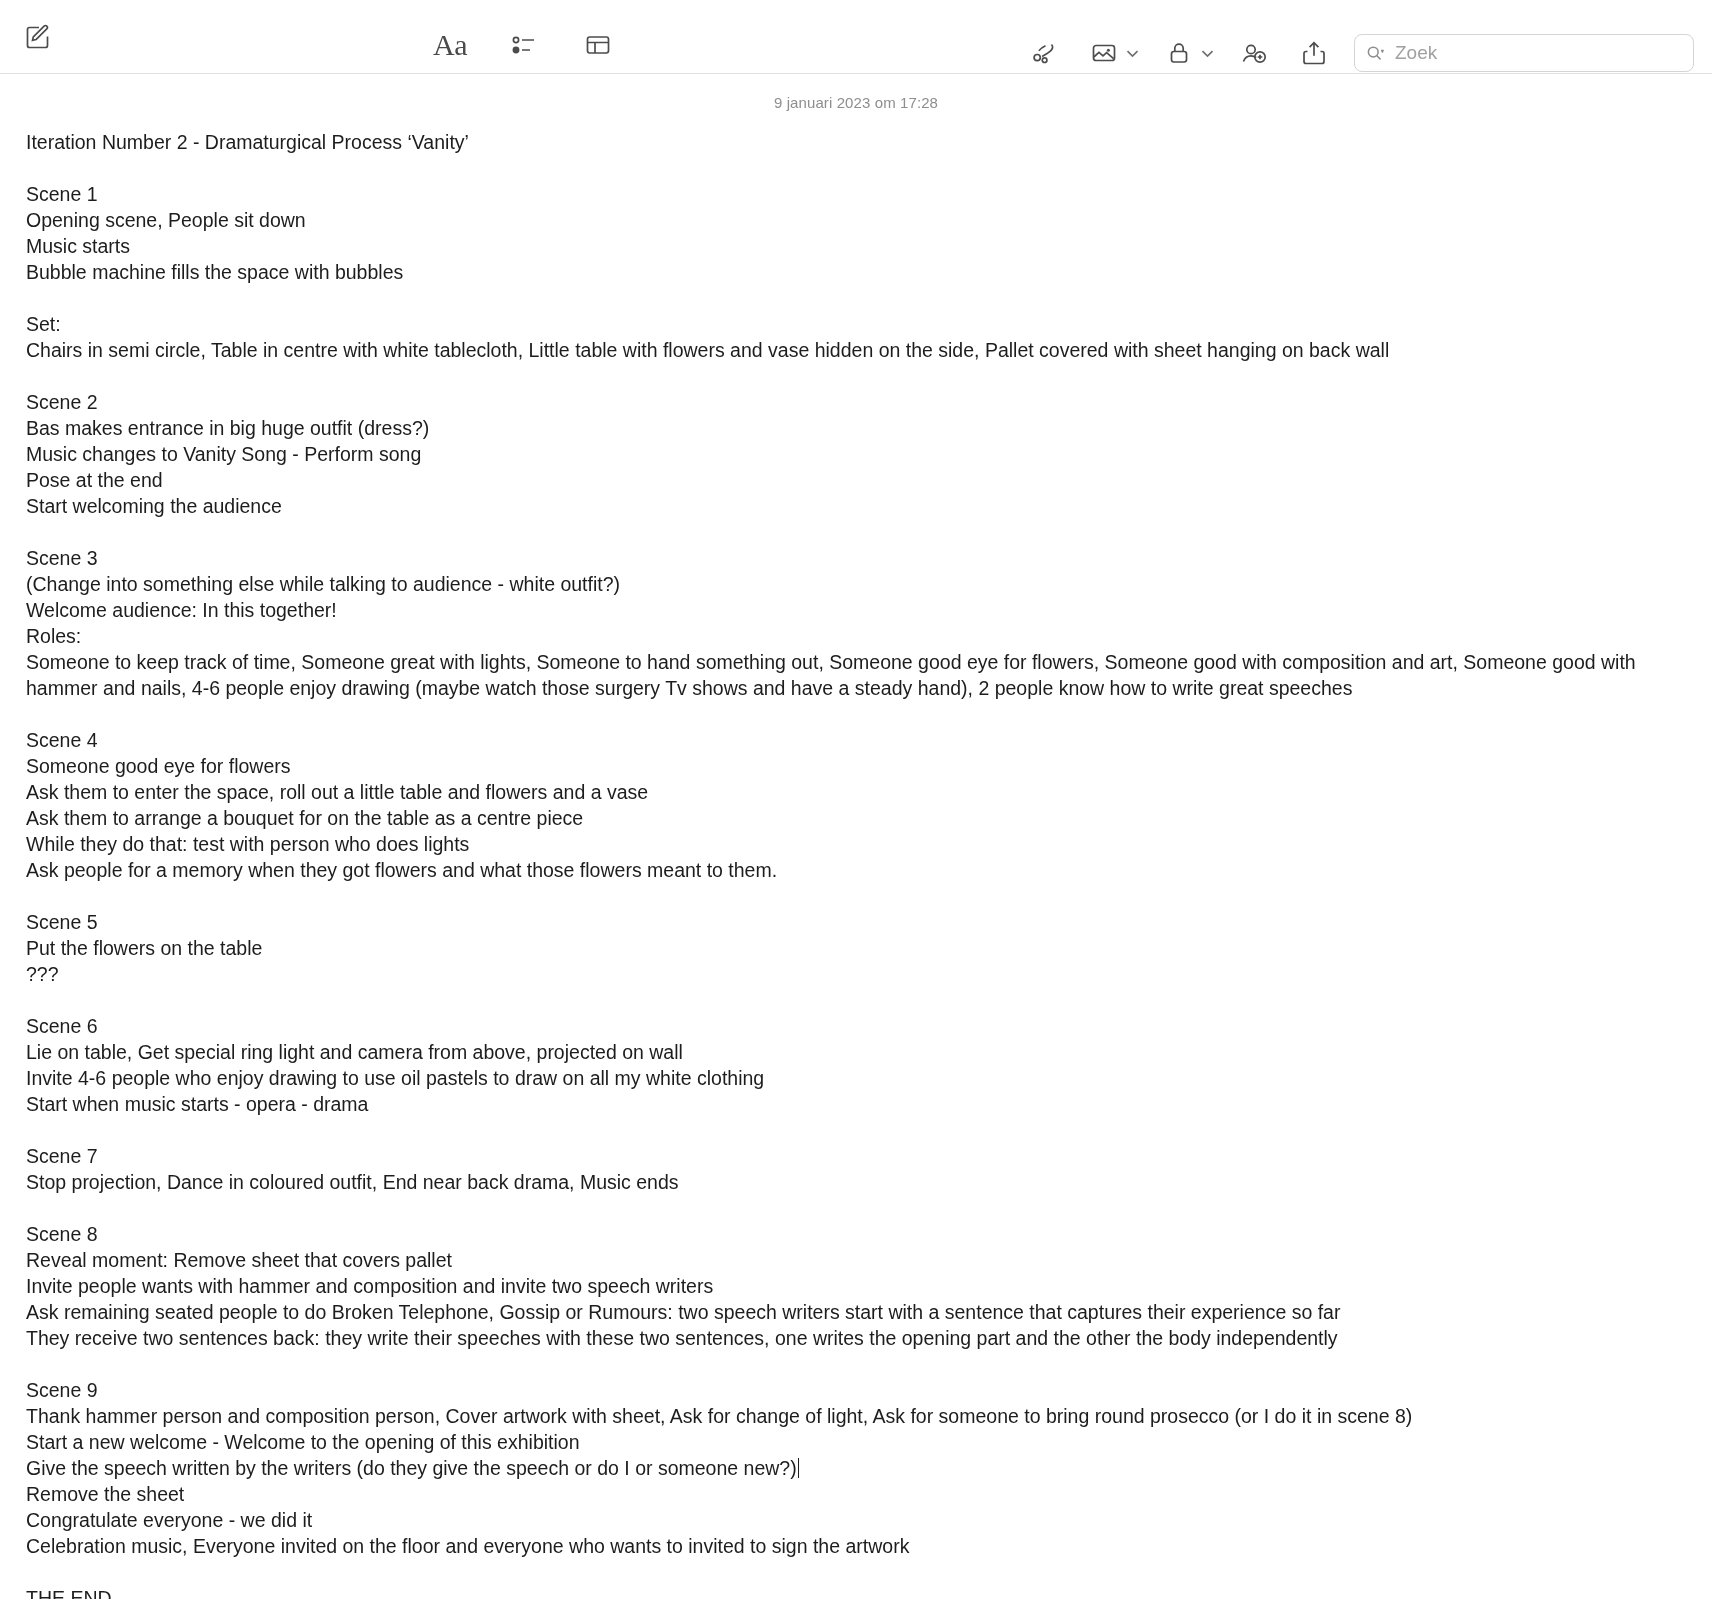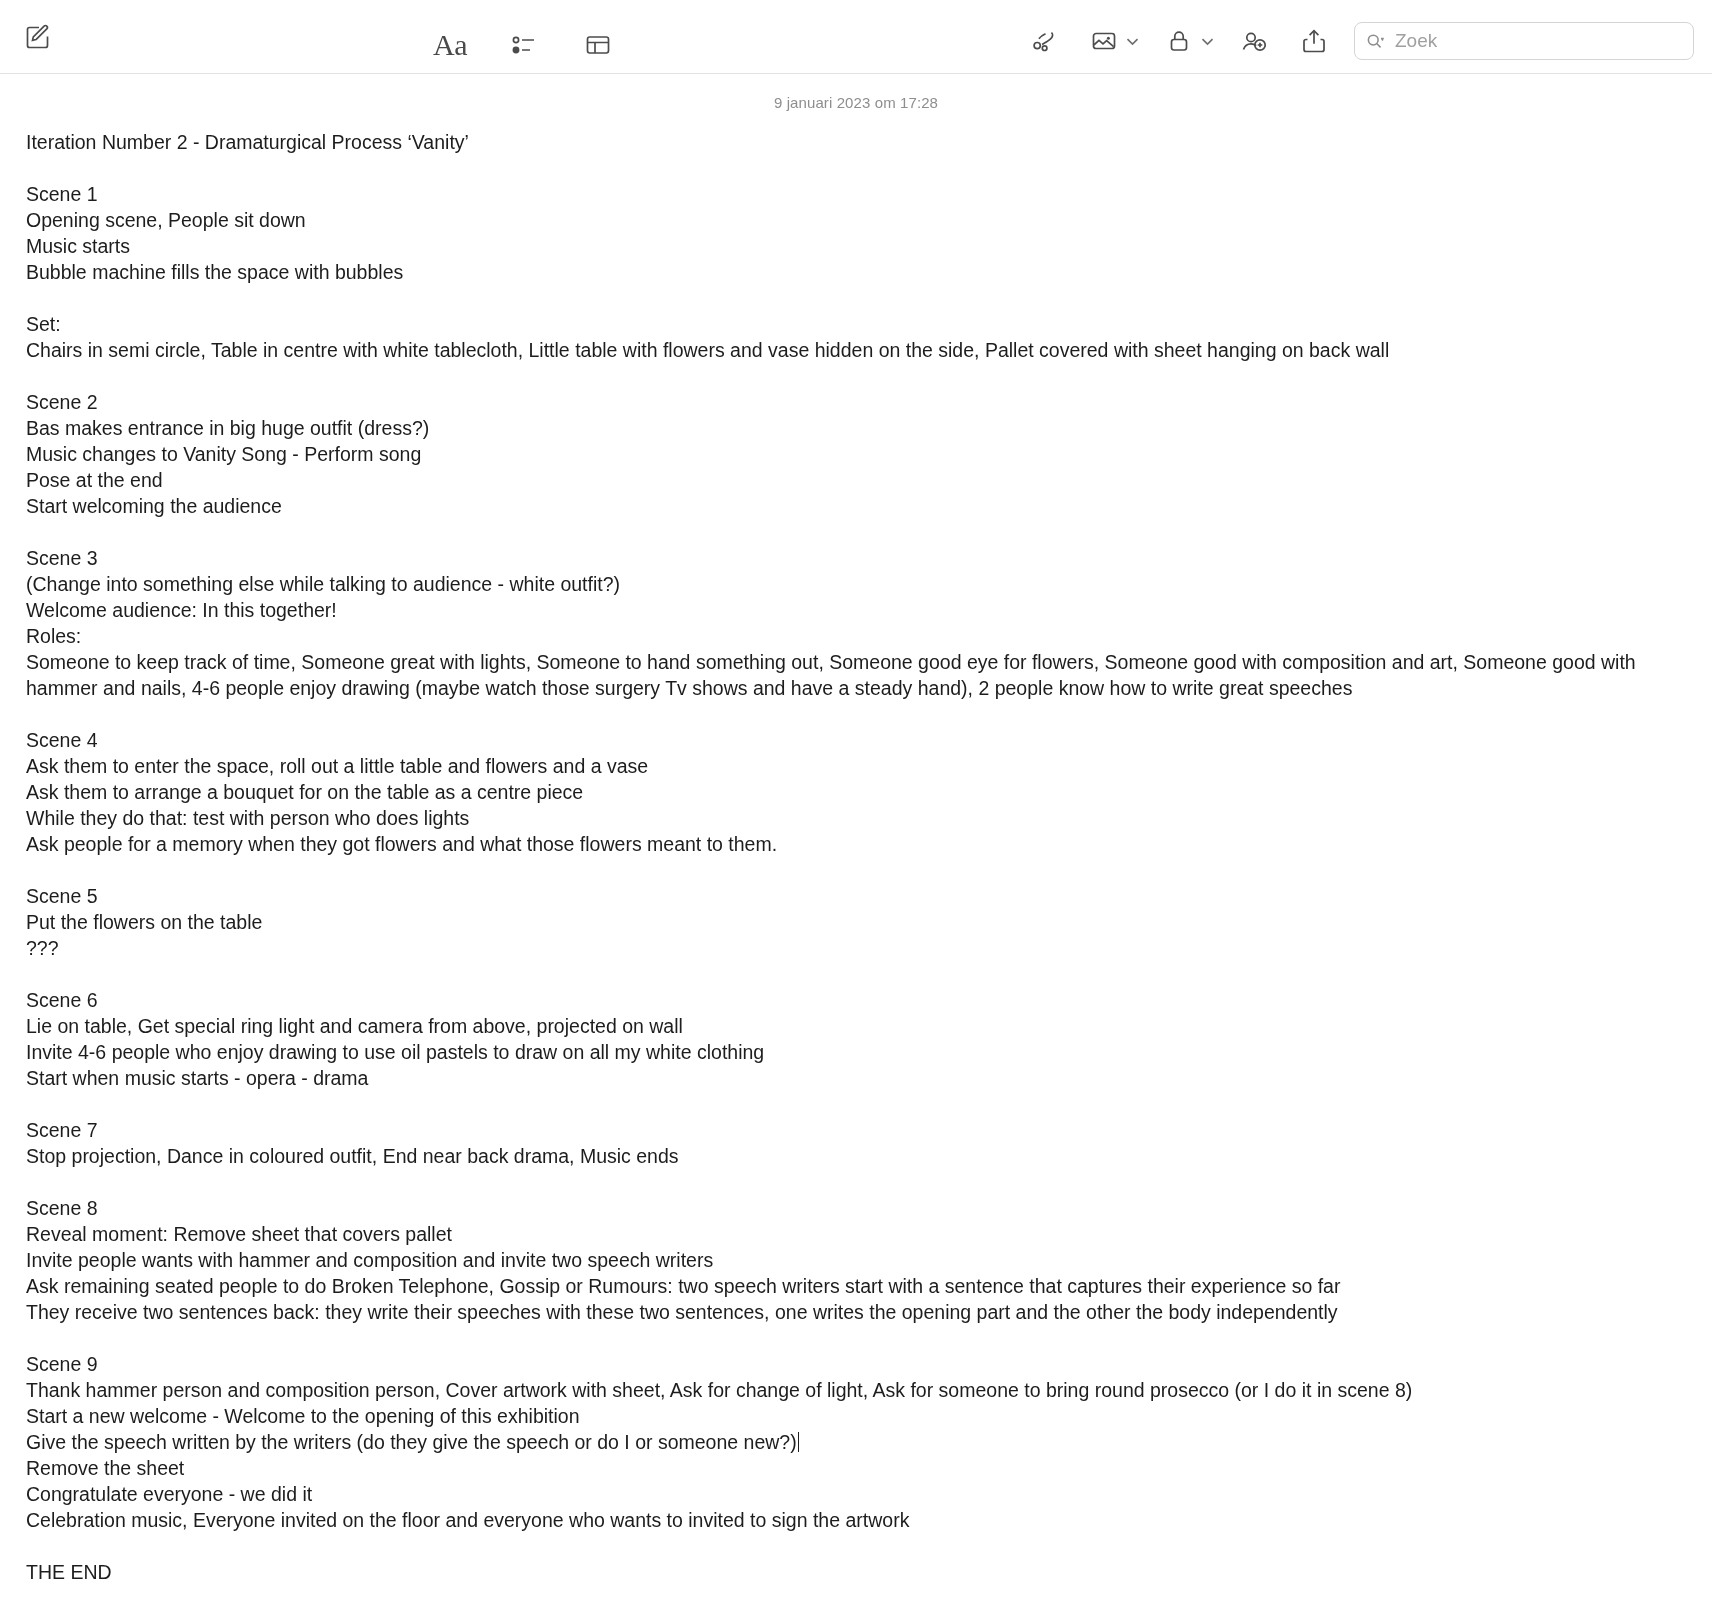--- a/index.html
+++ b/index.html
@@ -40,21 +40,21 @@
     left: 430px;
     top: 8px;
     height: 74px;
   }
   .tb-right {
     display: flex;
     align-items: center;
     gap: 20px;
     position: absolute;
     right: 18px;
-    top: 4px;
+    top: 16px;
     height: 74px;
   }
   .icon-btn {
     width: 40px;
     height: 40px;
     display: flex;
     align-items: center;
     justify-content: center;
     color: #4c4c4c;
     cursor: default;
@@ -237,20 +237,21 @@
         <div class="para">Pose at the end</div>
         <div class="para">Start welcoming the audience</div>
         <div class="spacer"></div>
         <div class="para">Scene 3</div>
         <div class="para">(Change into something else while talking to audience - white outfit?)</div>
         <div class="para">Welcome audience: In this together!</div>
         <div class="para">Roles:</div>
         <div class="para">Someone to keep track of time, Someone great with lights, Someone to hand something out, Someone good eye for flowers, Someone good with composition and art, Someone good with hammer and nails, 4-6 people enjoy drawing (maybe watch those surgery Tv shows and have a steady hand), 2 people know how to write great speeches</div>
         <div class="spacer"></div>
         <div class="para">Scene 4</div>
+        <div class="para">Someone good eye for flowers</div>
         <div class="para">Ask them to enter the space, roll out a little table and flowers and a vase</div>
         <div class="para">Ask them to arrange a bouquet for on the table as a centre piece</div>
         <div class="para">While they do that: test with person who does lights</div>
         <div class="para">Ask people for a memory when they got flowers and what those flowers meant to them.</div>
         <div class="spacer"></div>
         <div class="para">Scene 5</div>
         <div class="para">Put the flowers on the table</div>
         <div class="para">???</div>
         <div class="spacer"></div>
         <div class="para">Scene 6</div>

